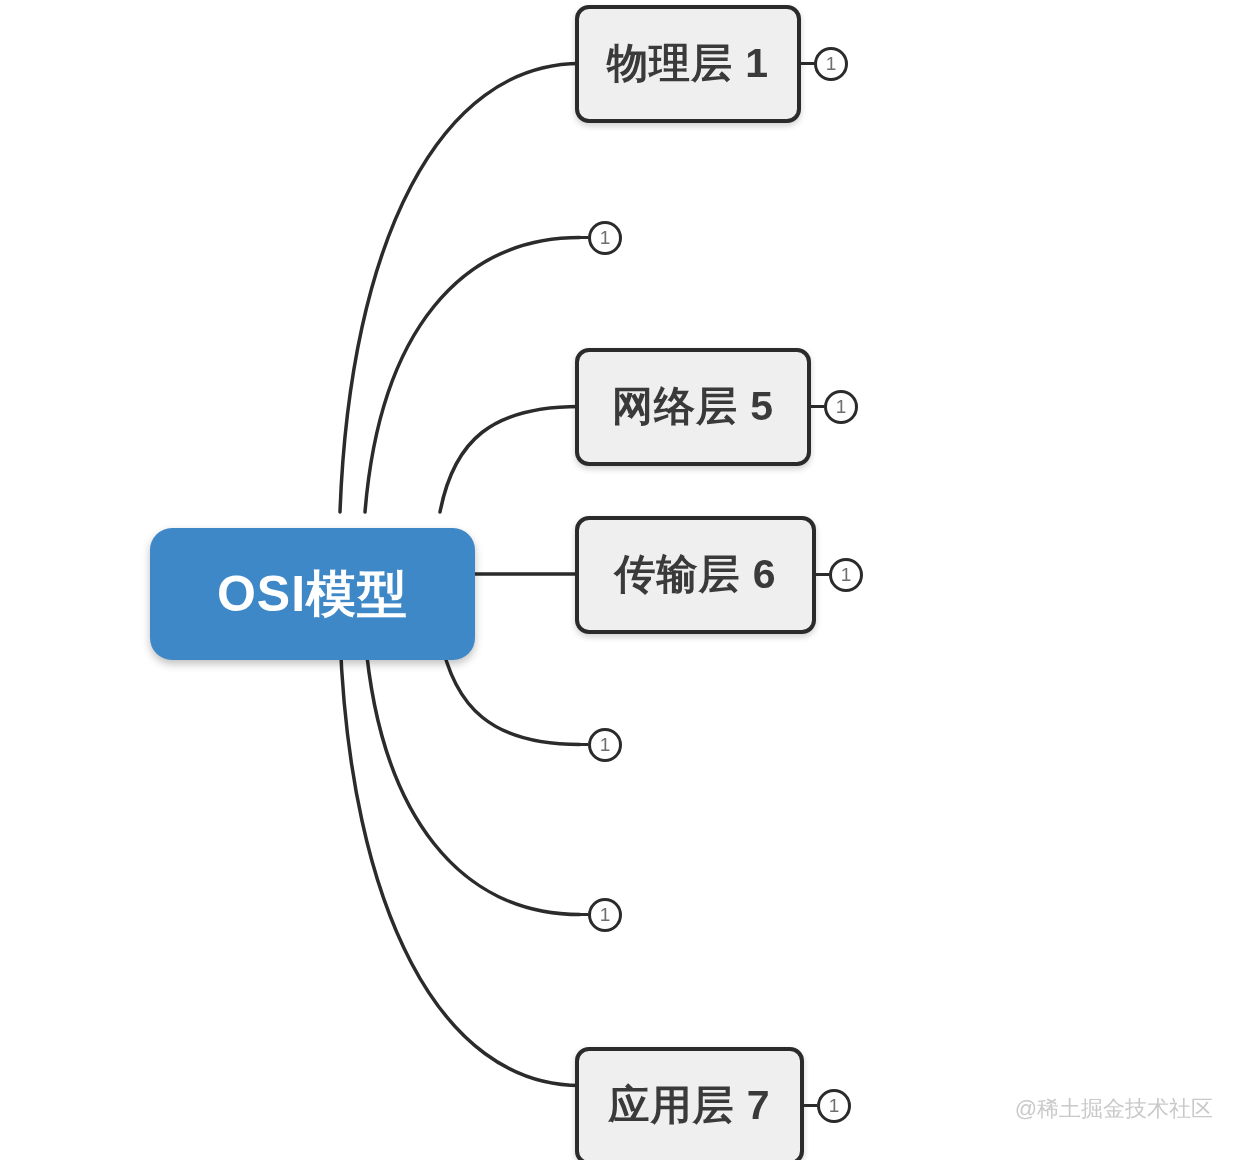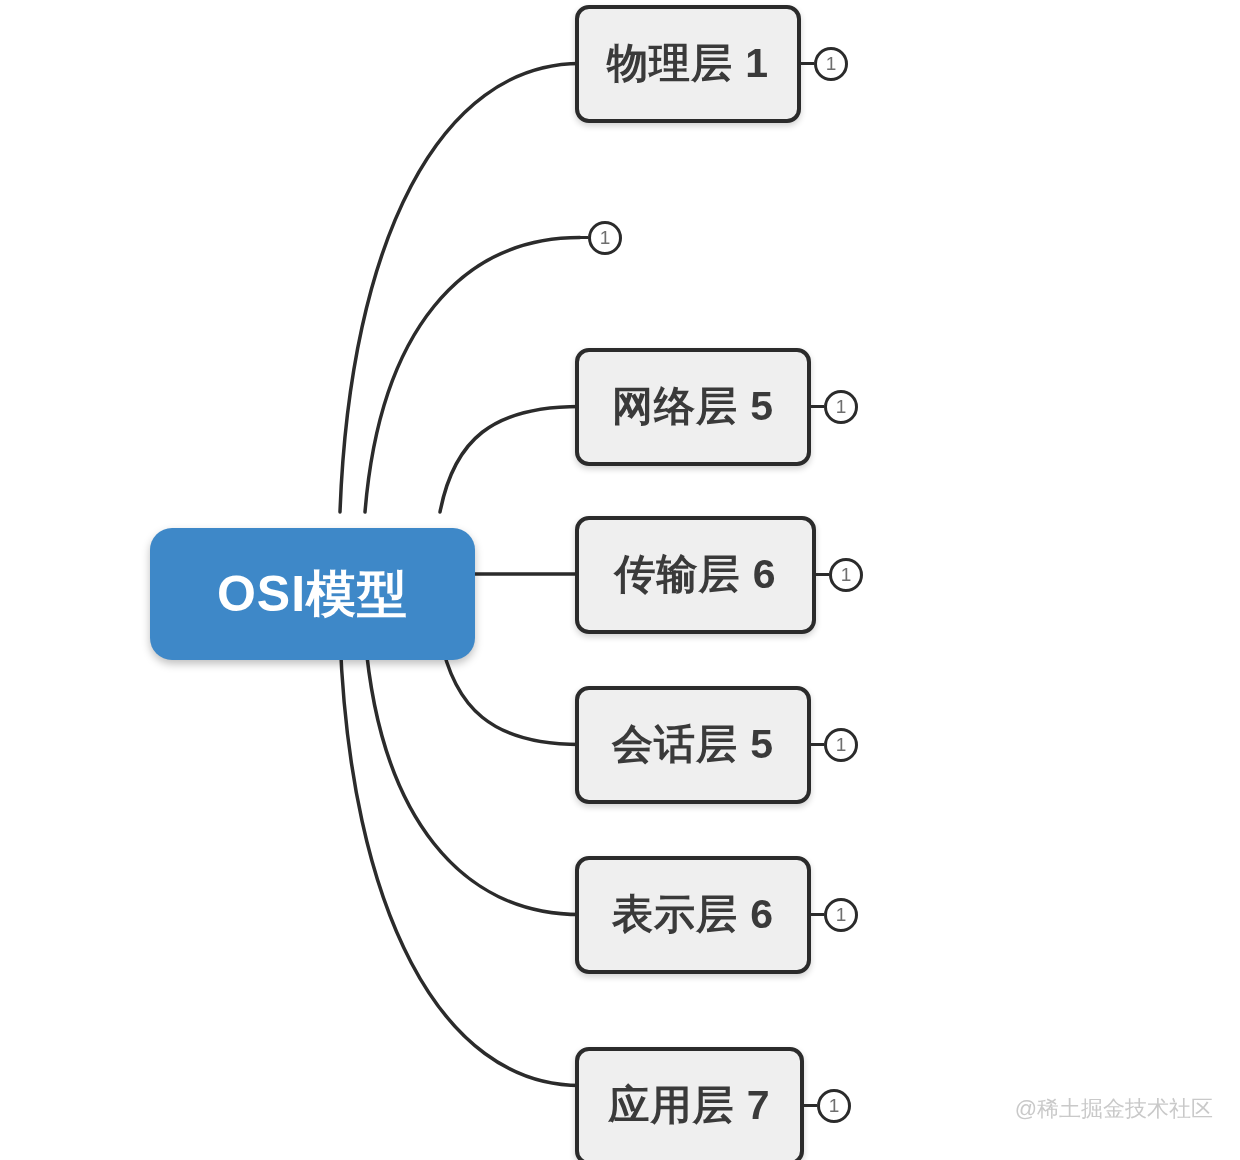--- a/index.html
+++ b/index.html
@@ -128,31 +128,25 @@
 
   <div class="branch-row" style="top:525px">
     <div class="topic-node w4">
       <span>传输层 6</span>
     </div>
     <div class="badge-stub"></div>
     <div class="badge">1</div>
   </div>
 
   <div class="branch-row" style="top:695px">
-    <div class="topic-node w5">
-      <span>会话层 5</span>
-    </div>
     <div class="badge-stub"></div>
     <div class="badge">1</div>
   </div>
 
   <div class="branch-row" style="top:865px">
-    <div class="topic-node w6">
-      <span>表示层 6</span>
-    </div>
     <div class="badge-stub"></div>
     <div class="badge">1</div>
   </div>
 
   <div class="branch-row" style="top:1056px">
     <div class="topic-node w7">
       <span>应用层 7</span>
     </div>
     <div class="badge-stub"></div>
     <div class="badge">1</div>

